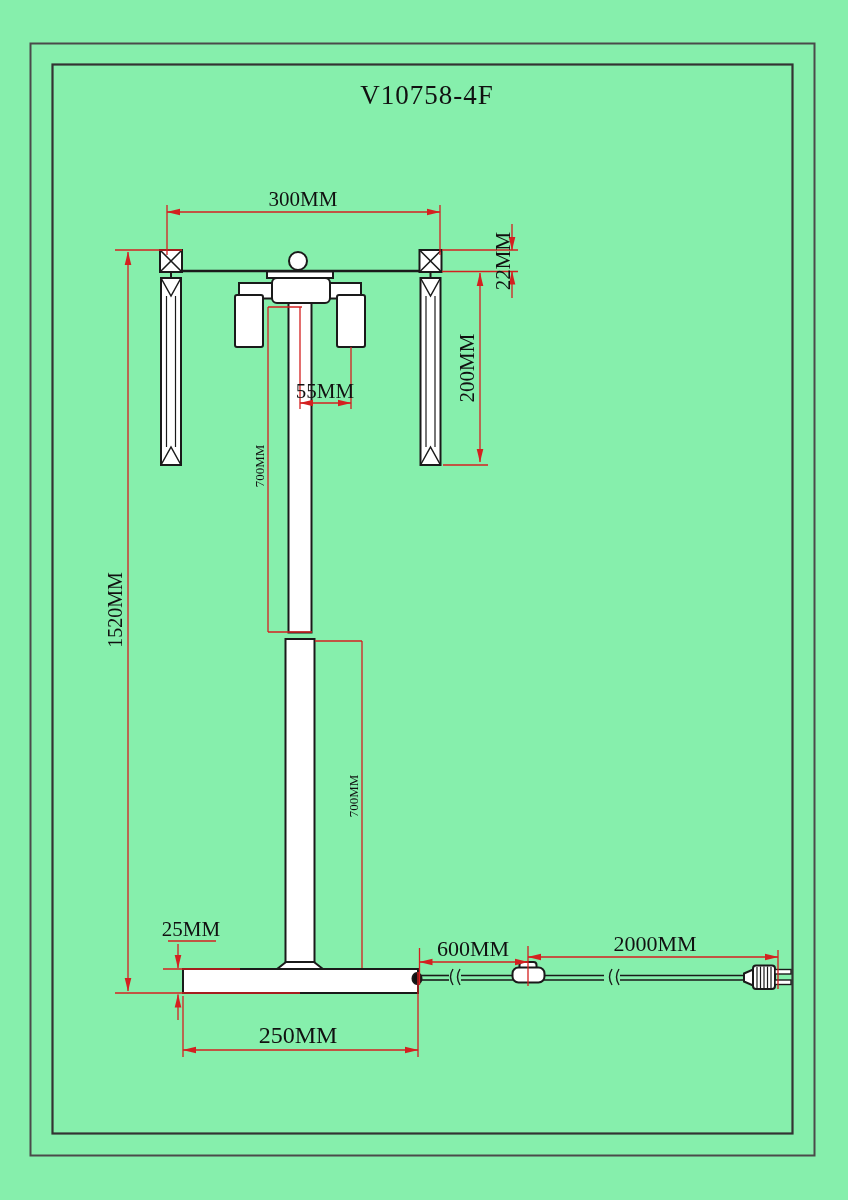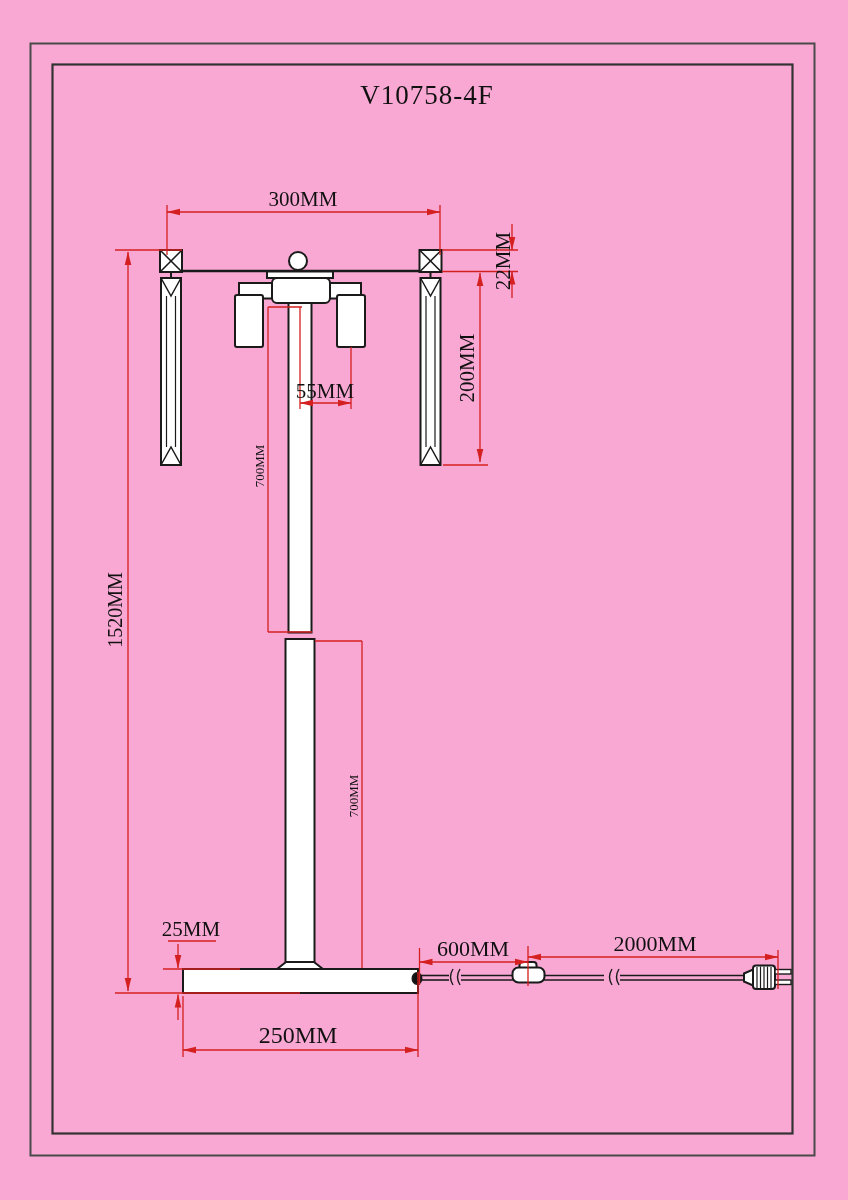--- a/index.html
+++ b/index.html
@@ -1,16 +1,16 @@
 <!DOCTYPE html>
 <html><head>
 <meta charset="utf-8">
 <style>
   html,body{margin:0;padding:0;background:#ffffff;}
-  .page{position:relative;width:848px;height:1200px;background:#f9a8d4;overflow:hidden;}
+  .page{position:relative;width:848px;height:1200px;background:#86efac;overflow:hidden;}
   svg{display:block;font-family:"Liberation Serif","DejaVu Serif",serif;}
   text{fill:#111111;}
   .dim-label{font-family:"Liberation Serif","DejaVu Serif",serif;}
 </style>
 </head>
 <body>
 
 <div class="page">
 <svg width="848" height="1200" viewBox="0 0 848 1200">
   <defs>

